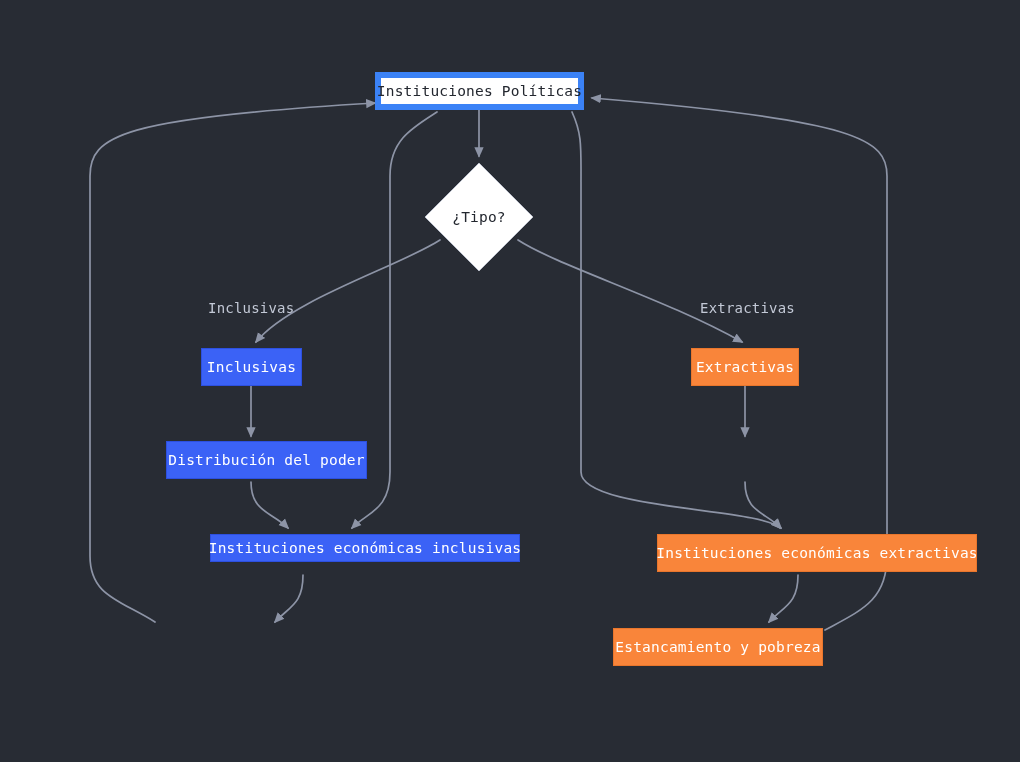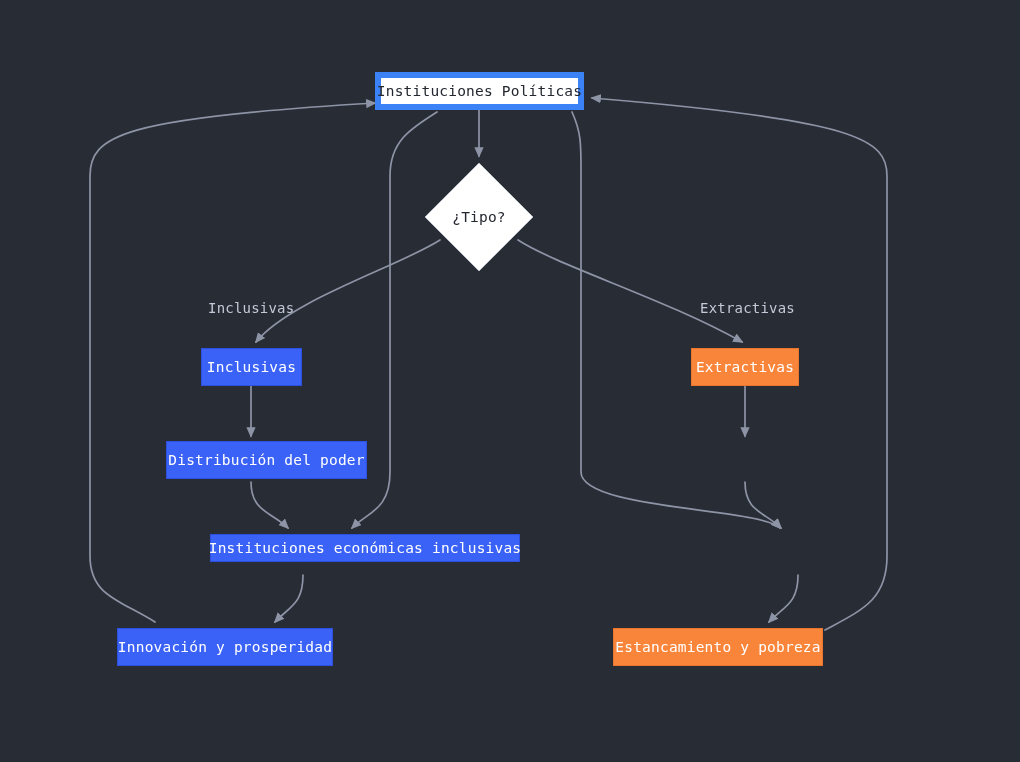--- a/index.html
+++ b/index.html
@@ -139,24 +139,24 @@
 
   <div class="node node-blue" style="left:201px; top:348px; width:101px; height:38px;">
     <span>Inclusivas</span>
   </div>
   <div class="node node-blue" style="left:166px; top:441px; width:201px; height:38px;">
     <span>Distribución del poder</span>
   </div>
   <div class="node node-blue" style="left:178px; top:534px; width:310px; height:28px;margin-left:32px;">
     <span>Instituciones económicas inclusivas</span>
   </div>
-  <div class="node node-blue" style="left:117px; top:628px; width:216px; height:38px;">
-    <span>Innovación y prosperidad</span>
-  </div>
 
   <div class="node node-orange" style="left:691px; top:348px; width:108px; height:38px;">
     <span>Extractivas</span>
+  </div>
+  <div class="node node-orange" style="left:657px; top:534px; width:320px; height:38px;">
+    <span>Instituciones económicas extractivas</span>
   </div>
   <div class="node node-orange" style="left:613px; top:628px; width:210px; height:38px;">
     <span>Estancamiento y pobreza</span>
   </div>
 
 </div>
 
 </body></html>

